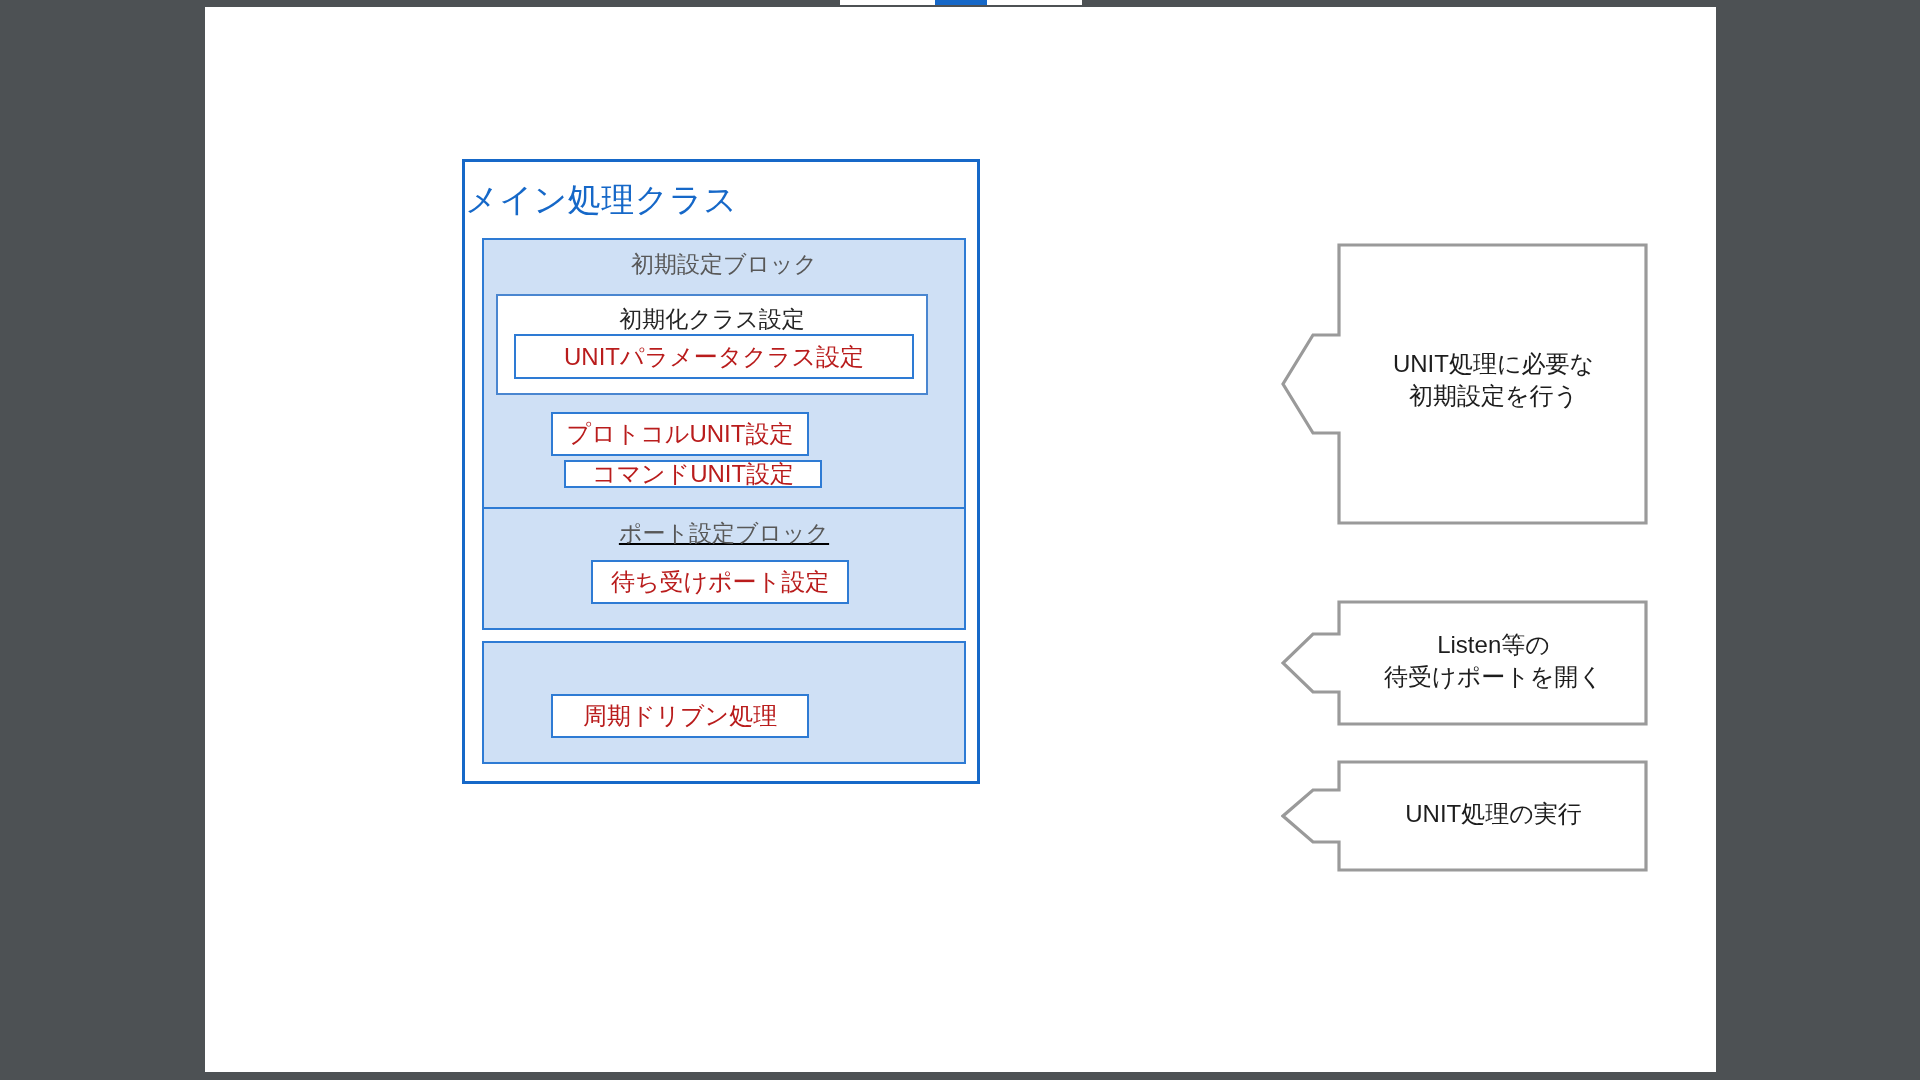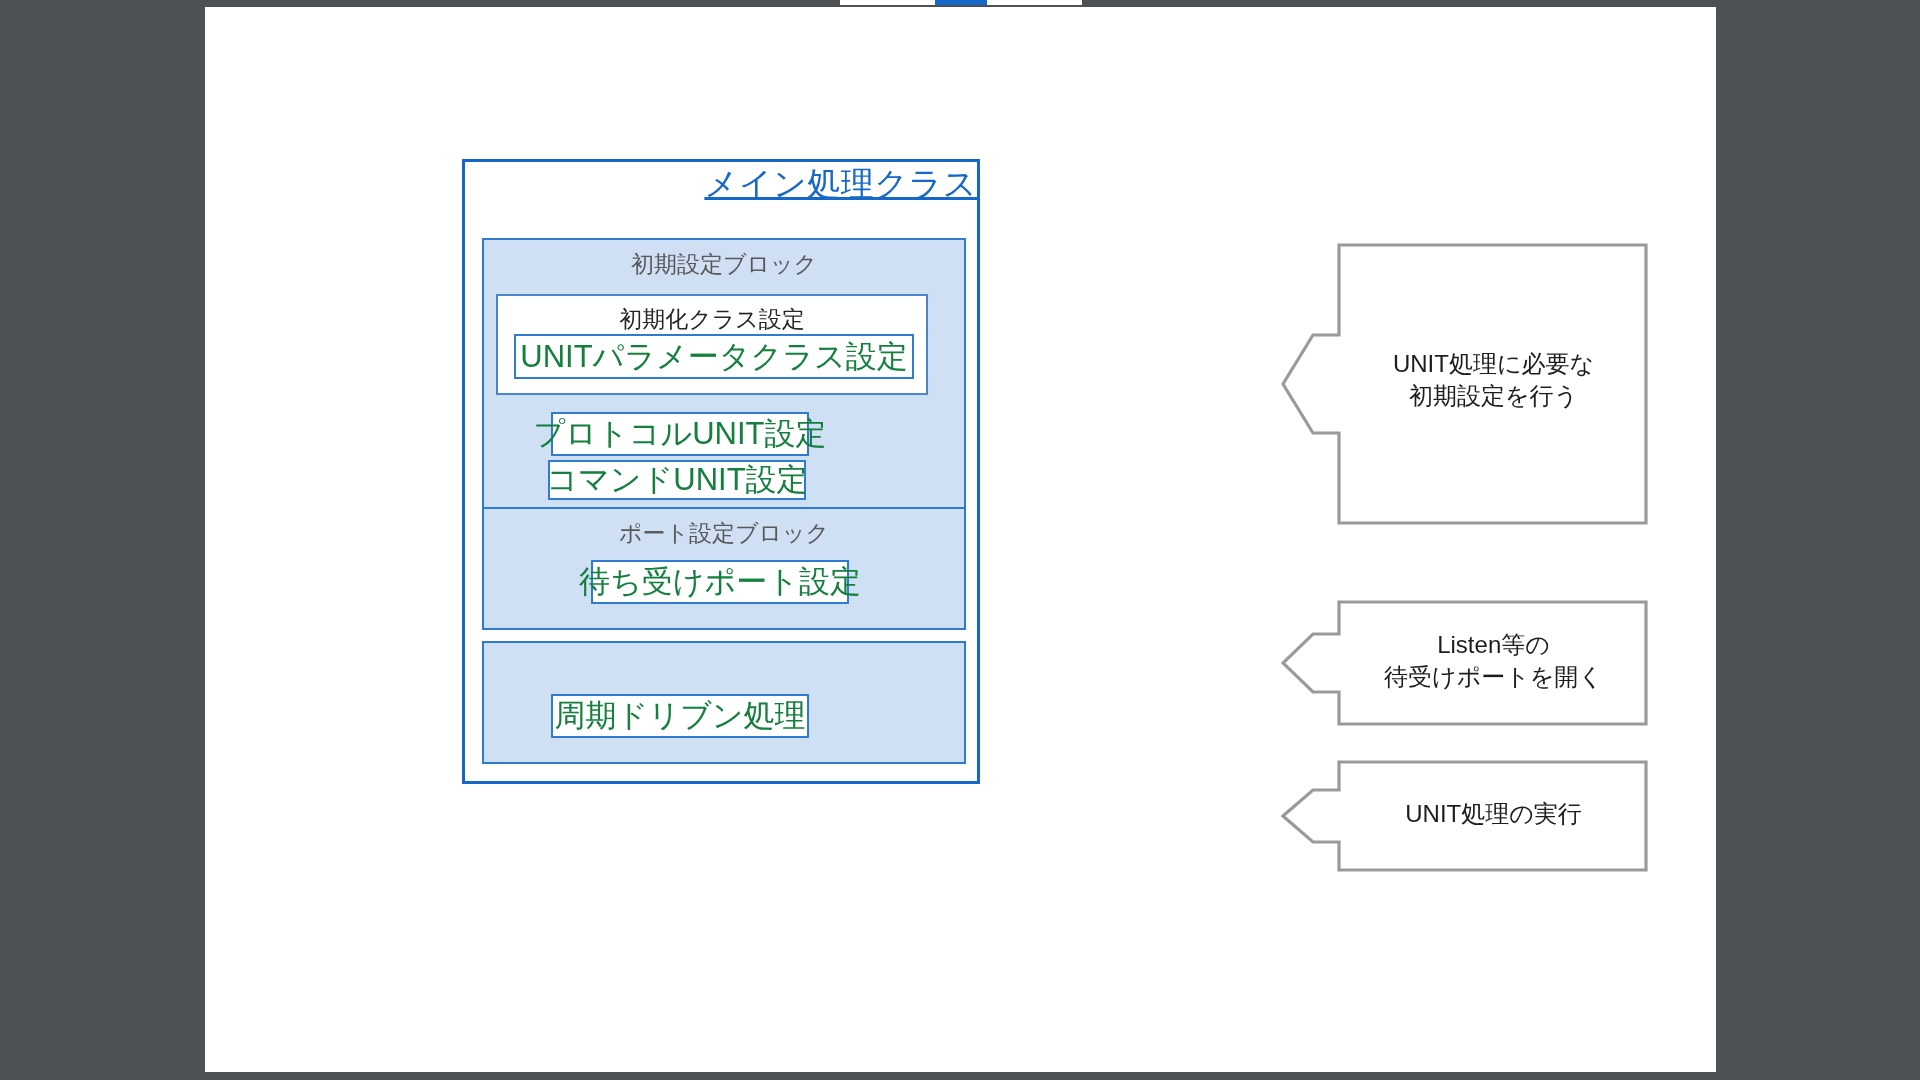--- a/index.html
+++ b/index.html
@@ -57,49 +57,48 @@
     top: 152px;
     width: 518px;
     height: 625px;
     border: 3px solid #1668c8;
     box-sizing: border-box;
     background: #ffffff;
   }
 
   .main-class-title {
     position: absolute;
-    left: 0; top: 0;
+    left: 0; top: 16px;
     width: 100%;
-    text-align: right;
+    text-align: left;
     font-size: 33px;
     color: #1668c8;
     letter-spacing: 0.5px;
     white-space: nowrap;
-    text-decoration: underline;
   }
 
   
   .block {
     position: absolute;
     left: 17px;
     width: 484px;
     box-sizing: border-box;
     background: #cfe0f5;
     border: 2px solid #2e7bd4;
   }
   .block-title {
     text-align: center;
     font-size: 23px;
     color: #585858;
     padding-top: 9px;
     white-space: nowrap;
   }
 
   #block-init   { top: 48px;  height: 286px; margin-top: 28px; }
-  #block-port   { top: 345px; height: 123px; }
+  #block-port   { top: 345px; height: 123px; text-decoration: underline; }
   #block-loop   { top: 479px; height: 123px; }
 
   
   .wbox {
     position: absolute;
     box-sizing: border-box;
     background: #ffffff;
     border: 2px solid #4a86d0;
   }
   .wbox-title {
@@ -111,31 +110,31 @@
   }
 
   .leafbox {
     position: absolute;
     box-sizing: border-box;
     background: #ffffff;
     border: 2px solid #2e7bd4;
     display: flex;
     align-items: center;
     justify-content: center;
-    font-size: 31px;
-    color: #15803d;
+    font-size: 24px;
+    color: #b91c1c;
     white-space: nowrap;
   }
 
   
   #wbox-initclass { left: 12px; top: 54px; width: 432px; height: 101px; }
   #leaf-unitparam { left: 16px; top: 38px; width: 400px; height: 45px; }
 
   #leaf-protocol  { left: 67px; top: 172px; width: 258px; height: 44px; }
-  #leaf-command   { left: 64px; top: 220px; width: 258px; height: 40px; }
+  #leaf-command   { left: 80px; top: 220px; width: 258px; height: 28px; }
 
   
   #leaf-listenport { left: 67px; top: 51px; width: 258px; height: 44px; margin-left: 40px; }
 
   
   #leaf-cyclic     { left: 67px; top: 51px; width: 258px; height: 44px; }
 
   
   .callout {
     position: absolute;

